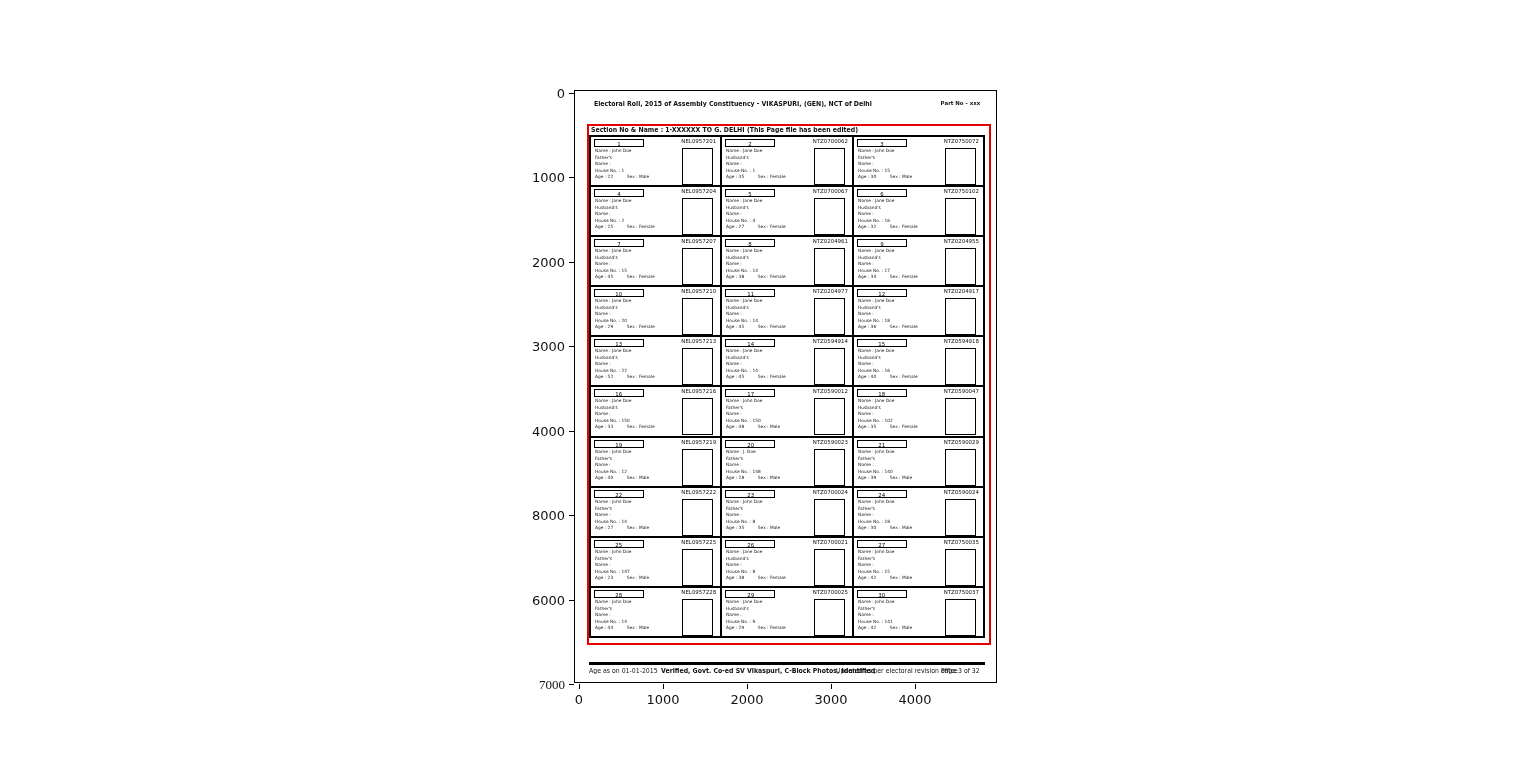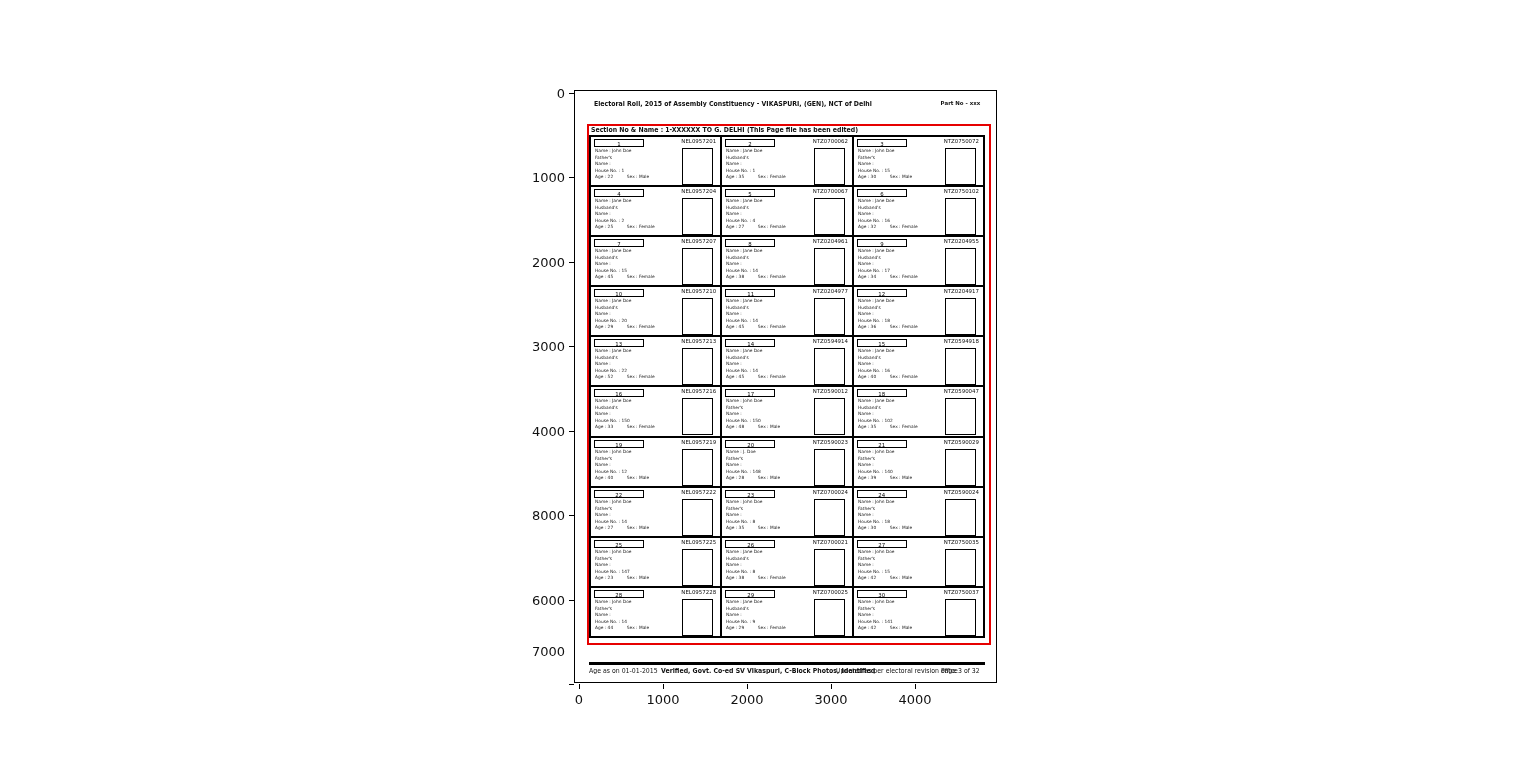--- a/index.html
+++ b/index.html
@@ -77,21 +77,21 @@
       <div class="ytick-label" style="top: 170.5px;">2000</div>
       <div class="ytick" style="top: 255px;"></div>
       <div class="ytick-label" style="top: 255px;">3000</div>
       <div class="ytick" style="top: 339.5px;"></div>
       <div class="ytick-label" style="top: 339.5px;">4000</div>
       <div class="ytick" style="top: 424px;"></div>
       <div class="ytick-label" style="top: 424px;">8000</div>
       <div class="ytick" style="top: 508.5px;"></div>
       <div class="ytick-label" style="top: 508.5px;">6000</div>
       <div class="ytick" style="top: 593px;"></div>
-      <div class="ytick-label" style="top: 560px;">7000</div>
+      <div class="ytick-label" style="top: 593px; font-family: Liberation Serif, serif;">7000</div>
     </div>
   <div id="xticks">
       <div class="xtick" style="left: 4px;"></div>
       <div class="xtick-label" style="left: 4px;">0</div>
       <div class="xtick" style="left: 88px;"></div>
       <div class="xtick-label" style="left: 88px;">1000</div>
       <div class="xtick" style="left: 172px;"></div>
       <div class="xtick-label" style="left: 172px;">2000</div>
       <div class="xtick" style="left: 256px;"></div>
       <div class="xtick-label" style="left: 256px;">3000</div>

